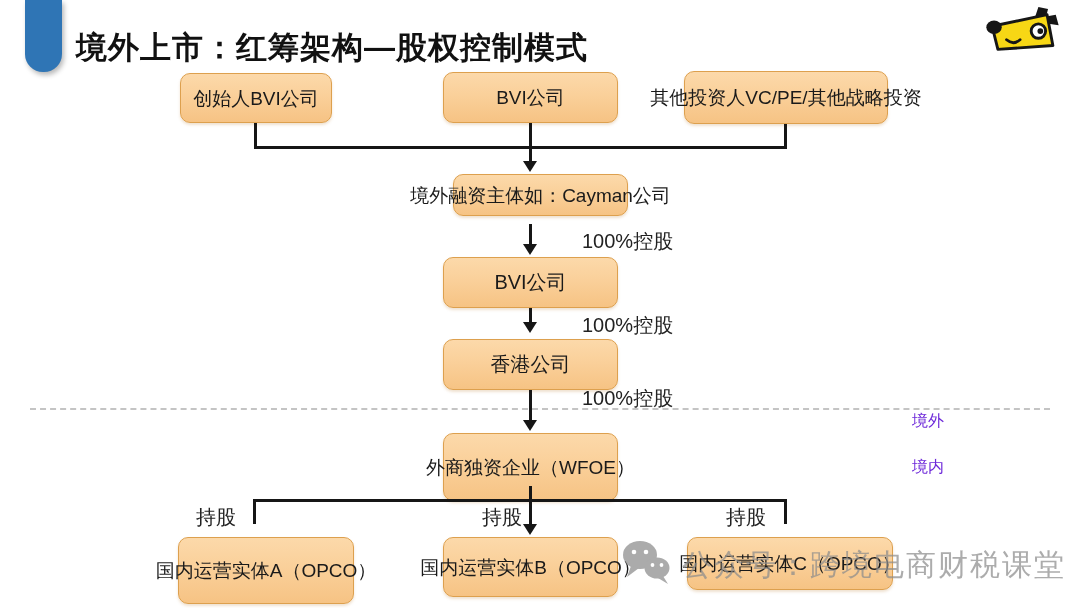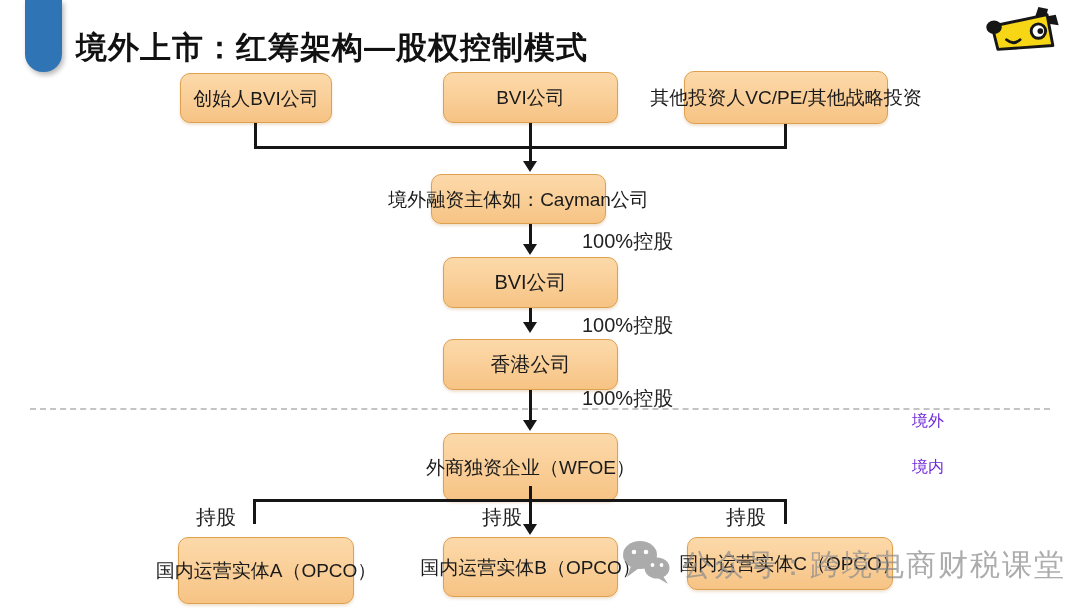--- a/index.html
+++ b/index.html
@@ -81,21 +81,21 @@
   <div class="l2 red">BVI公司</div>
 </div>
 <div class="abs node" style="left:443px;top:72px;width:175px;height:51px">
   <div class="l2 red">BVI公司</div>
 </div>
 <div class="abs node" style="left:684px;top:71px;width:204px;height:53px">
   <div class="l1">其他投资人</div>
   <div class="l2">VC/PE/其他战略投资</div>
 </div>
 
-<div class="abs node" style="left:431px;top:174px;width:175px;height:50px">
+<div class="abs node" style="left:453px;top:174px;width:175px;height:42px">
   <div class="l1">境外融资主体</div>
   <div class="l2 red">如：Cayman公司</div>
 </div>
 <div class="abs node single" style="left:443px;top:257px;width:175px;height:51px">
   <div class="l1">BVI公司</div>
 </div>
 <div class="abs node single" style="left:443px;top:339px;width:175px;height:51px">
   <div class="l1">香港公司</div>
 </div>
 <div class="abs node" style="left:443px;top:433px;width:175px;height:68px">

